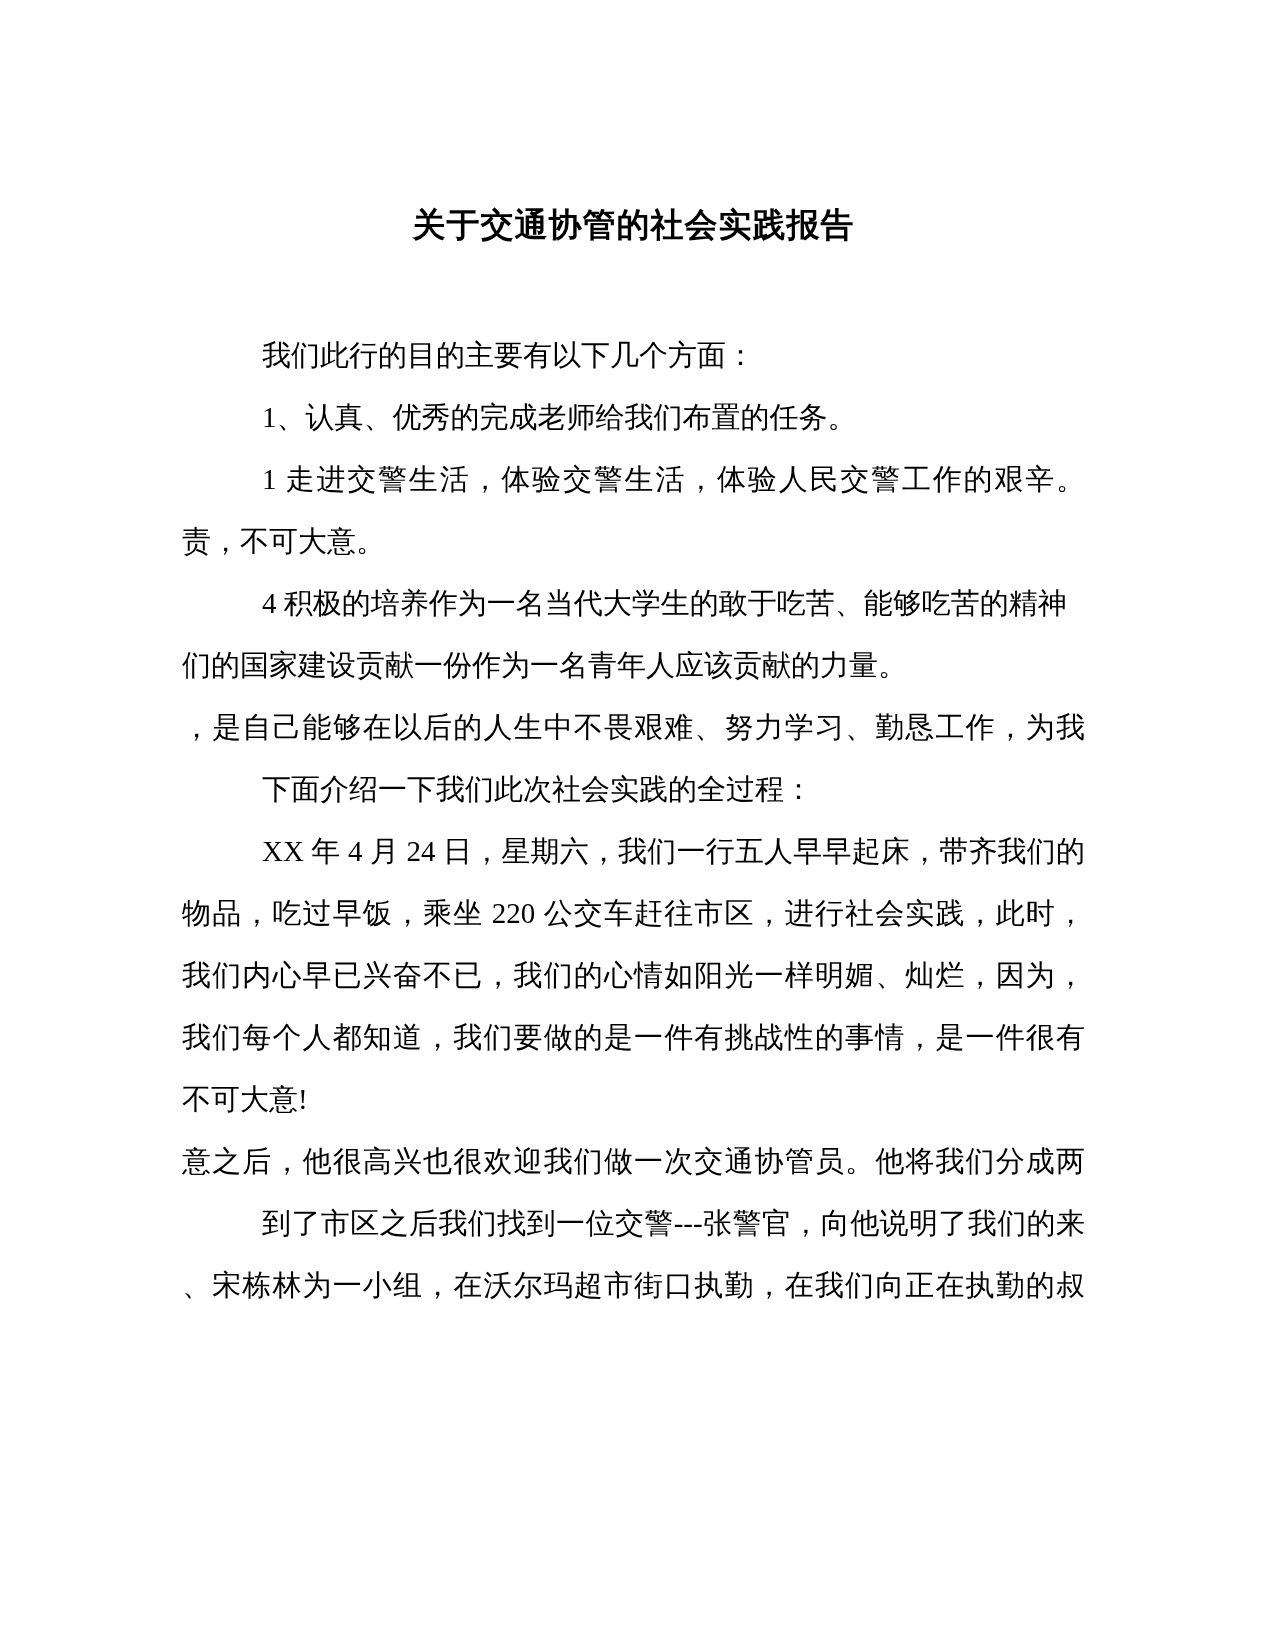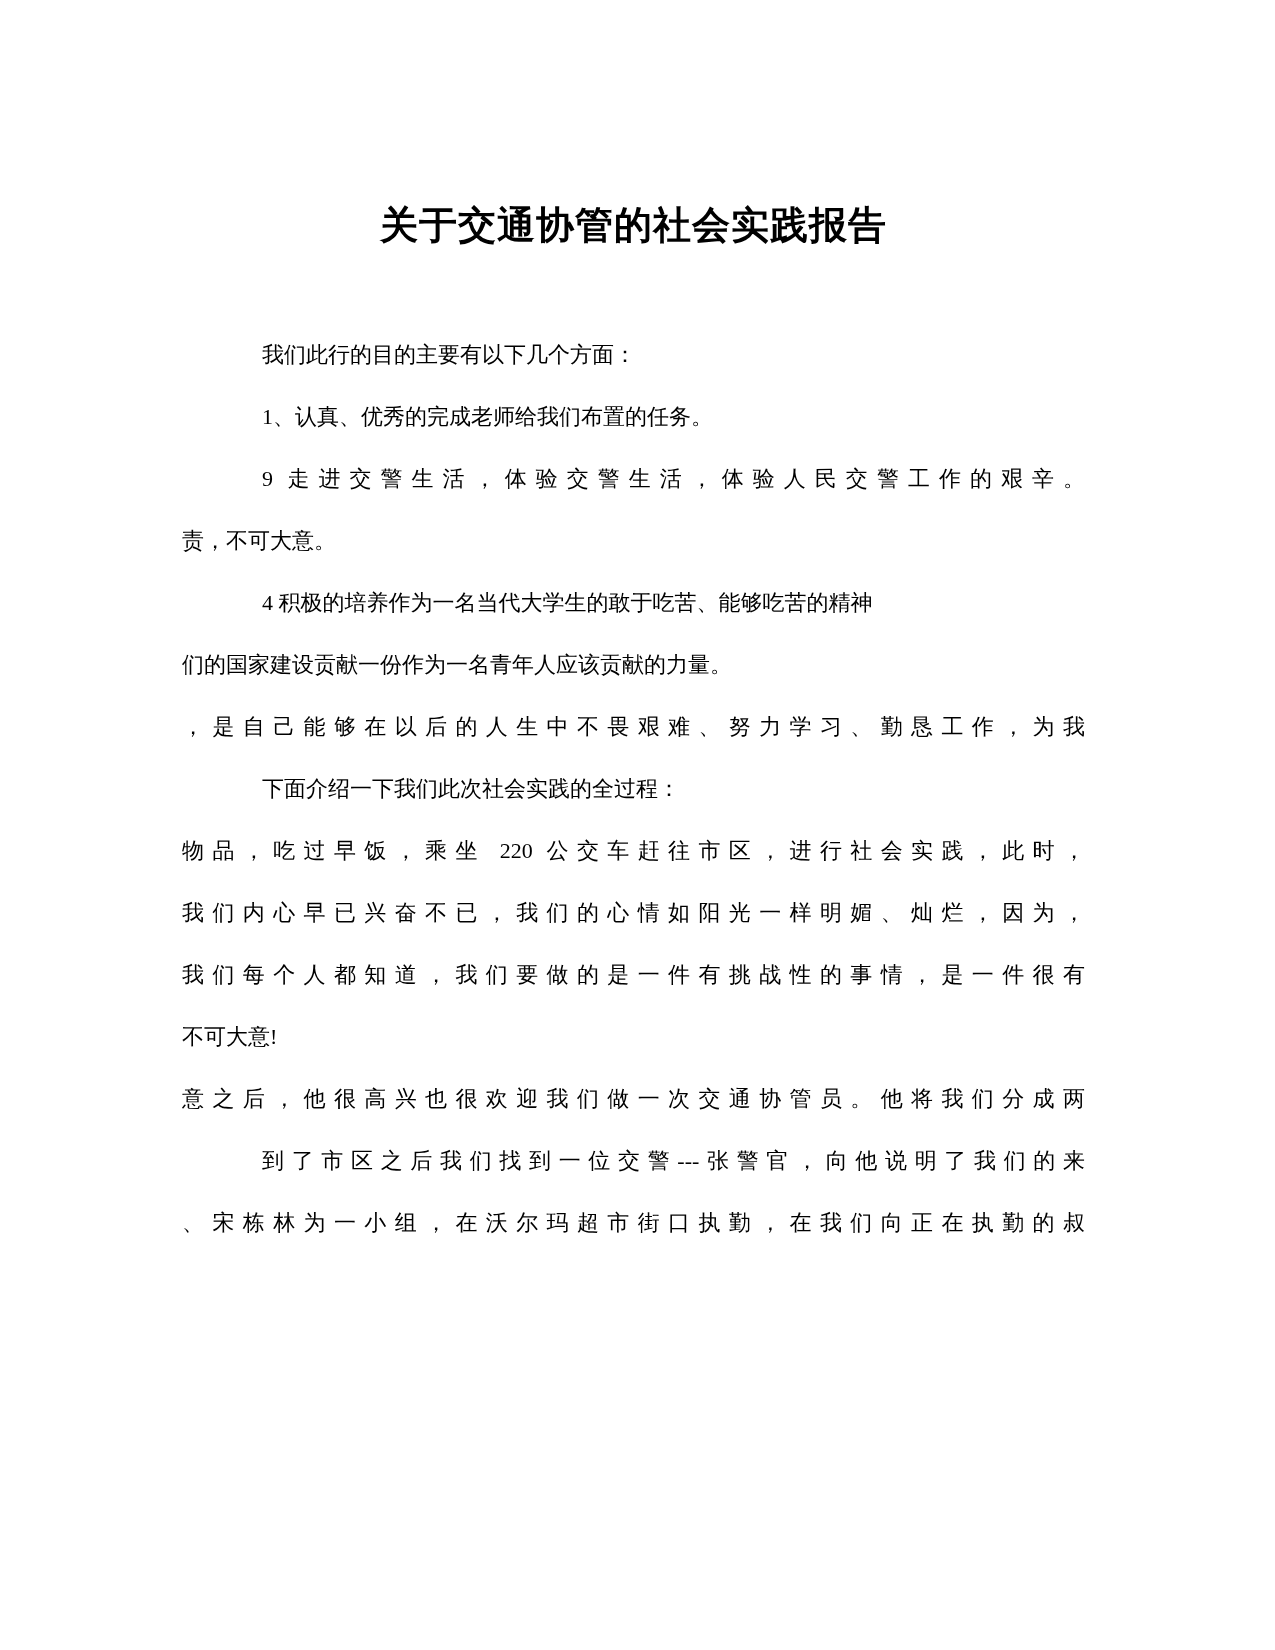--- a/index.html
+++ b/index.html
@@ -22,30 +22,30 @@
   }
   .doc-title {
     position: absolute;
     top: 202px;
     left: 182px;
     width: 903px;
     margin: 0;
     text-align: center;
     font-family: "Liberation Sans", "DejaVu Sans", sans-serif;
     font-weight: 700;
-    font-size: 38px;
+    font-size: 33px;
     line-height: 46px;
     letter-spacing: 1px;
   }
   .doc-body {
     position: absolute;
     top: 324px;
     left: 182px;
     width: 903px;
-    font-size: 22px;
+    font-size: 29px;
   }
   .line {
     height: 62px;
     line-height: 62px;
     white-space: nowrap;
   }
   .line.indent {
     padding-left: 80px;
   }
   .line.fill {
@@ -56,26 +56,27 @@
   }
 </style>
 </head>
 <body>
 
 <div class="page">
   <h1 class="doc-title">关于交通协管的社会实践报告</h1>
   <div class="doc-body">
       <div class="line indent">我们此行的目的主要有以下几个方面：</div>
       <div class="line indent">1、认真、优秀的完成老师给我们布置的任务。</div>
-      <div class="line indent fill">9 走进交警生活，体验交警生活，体验人民交警工作的艰辛。</div>
+      <div class="line indent fill">1 走进交警生活，体验交警生活，体验人民交警工作的艰辛。</div>
       <div class="line">责，不可大意。</div>
       <div class="line indent">4 积极的培养作为一名当代大学生的敢于吃苦、能够吃苦的精神</div>
       <div class="line">们的国家建设贡献一份作为一名青年人应该贡献的力量。</div>
       <div class="line fill">，是自己能够在以后的人生中不畏艰难、努力学习、勤恳工作，为我</div>
       <div class="line indent">下面介绍一下我们此次社会实践的全过程：</div>
+      <div class="line indent fill">XX 年 4 月 24 日，星期六，我们一行五人早早起床，带齐我们的</div>
       <div class="line fill">物品，吃过早饭，乘坐 220 公交车赶往市区，进行社会实践，此时，</div>
       <div class="line fill">我们内心早已兴奋不已，我们的心情如阳光一样明媚、灿烂，因为，</div>
       <div class="line fill">我们每个人都知道，我们要做的是一件有挑战性的事情，是一件很有</div>
       <div class="line">不可大意!</div>
       <div class="line fill">意之后，他很高兴也很欢迎我们做一次交通协管员。他将我们分成两</div>
       <div class="line indent fill">到了市区之后我们找到一位交警---张警官，向他说明了我们的来</div>
       <div class="line fill">、宋栋林为一小组，在沃尔玛超市街口执勤，在我们向正在执勤的叔</div>
     </div>
 </div>
 

